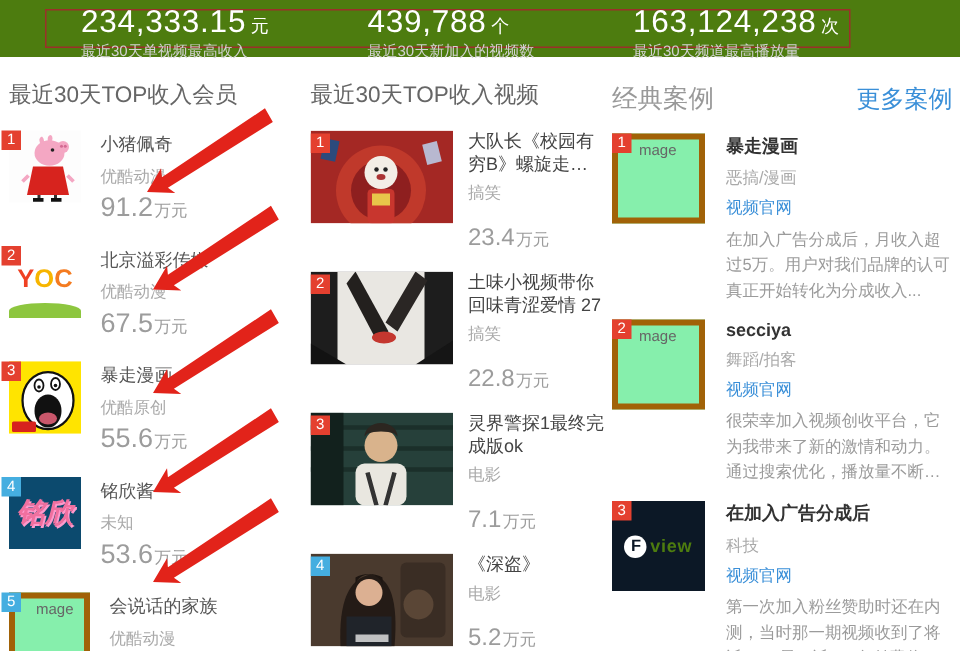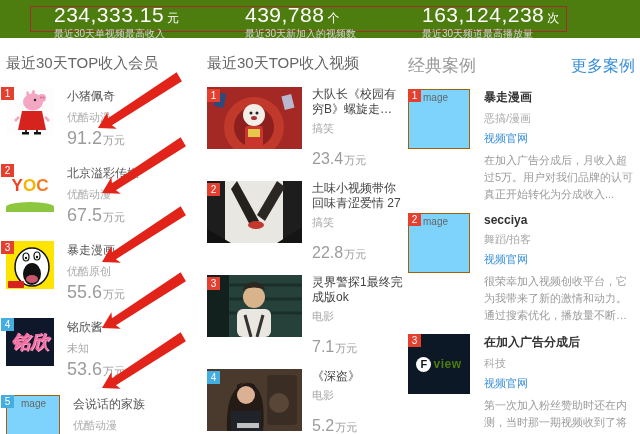--- a/index.html
+++ b/index.html
@@ -38,32 +38,32 @@
   .m-img .badge { left:-5px; top:0px; }
   .avatar { width:48px; height:48px; overflow:hidden; position:relative; }
   .m-info { padding-top:1px; }
   .m-name { font-size:12px; color:#555; }
   .m-cat  { font-size:11px; color:#a9a9a9; margin-top:5px; }
   .amount { margin-top:3px; color:#9c9c9c; }
   .amount .a-num { font-size:18px; }
   .amount .a-unit { font-size:11px; margin-left:1px; }
 
   
-  .broken { background:#7dd3fc; border:1px solid #a16207; position:relative; }
+  .broken { background:#86efac; border:4px solid #a16207; position:relative; }
   .broken .ph-txt { position:absolute; left:14px; top:2px; font-size:10px; color:#666; }
   .m-img.tall, .m-img.tall .broken { width:54px; height:70px; }
 
   
   .av-peppa { background:#fdfdfd; }
   .av-yoc { background:#fff; }
   .av-yoc .grass { position:absolute; left:0; bottom:0; width:100%; height:10px; background:#8dc63f; border-radius:50% 50% 0 0; }
   .av-yoc .letters { position:absolute; left:0; top:12px; width:100%; text-align:center; font-size:17px; font-weight:bold; }
   .av-yoc .l1{color:#ef4123;} .av-yoc .l2{color:#f7b500;} .av-yoc .l3{color:#f47b20;}
   .av-rage { background:#ffe400; }
-  .av-ming { background:#0f172a; display:flex; align-items:center; justify-content:center; }
+  .av-ming { background:#0c4a6e; display:flex; align-items:center; justify-content:center; }
   .av-ming .mingtxt { font-size:19px; font-weight:bold; font-style:italic; color:#f0709f; text-shadow:1px 1px 0 #f9c; }
 
   
   .v-item { display:flex; margin-bottom:13px; }
   .v-thumb { position:relative; width:95px; height:62px; margin-right:10px; flex:none; overflow:hidden; }
   .v-thumb .badge { left:0; top:2px; }
   .v-info { width:100px; }
   .v-title { font-size:12px; color:#444; line-height:1.25; display:-webkit-box; -webkit-line-clamp:2; -webkit-box-orient:vertical; overflow:hidden; }
   .v-cat { font-size:11px; color:#a9a9a9; margin-top:4px; }
   .v-item .amount { margin-top:14px; }

